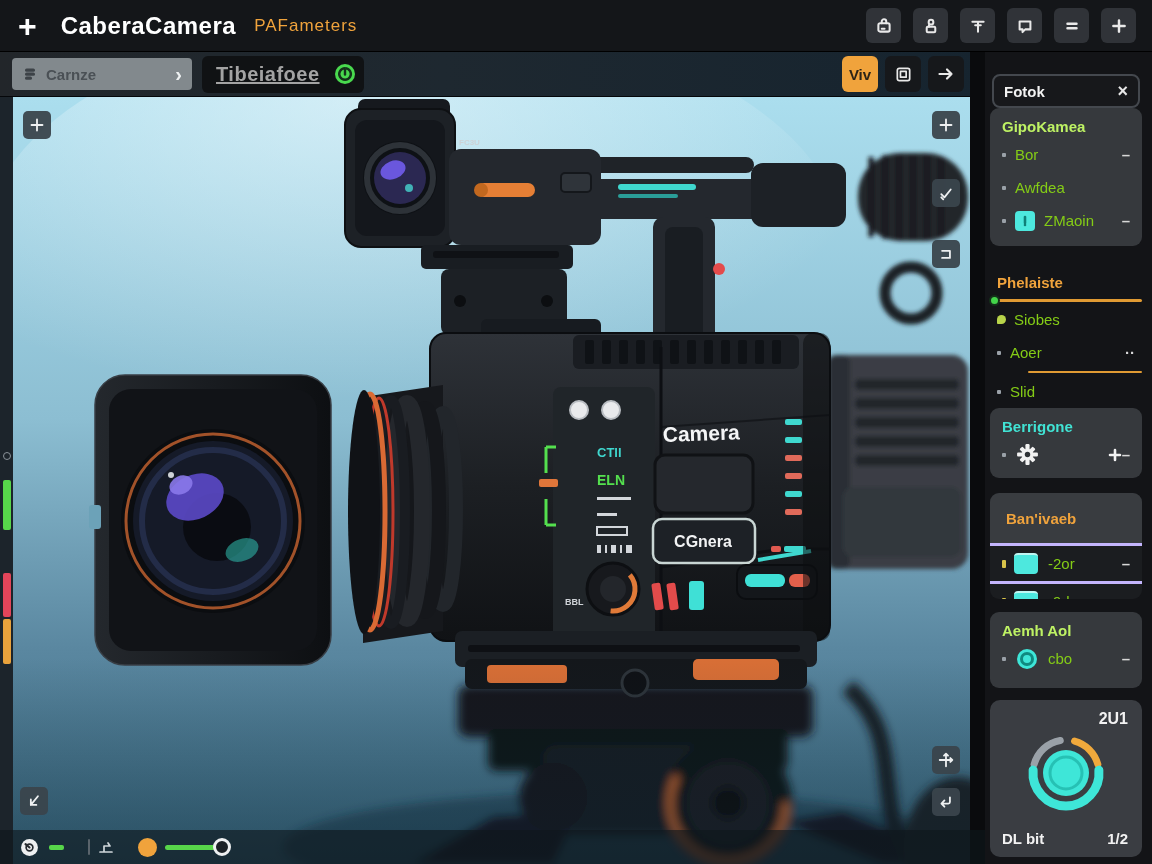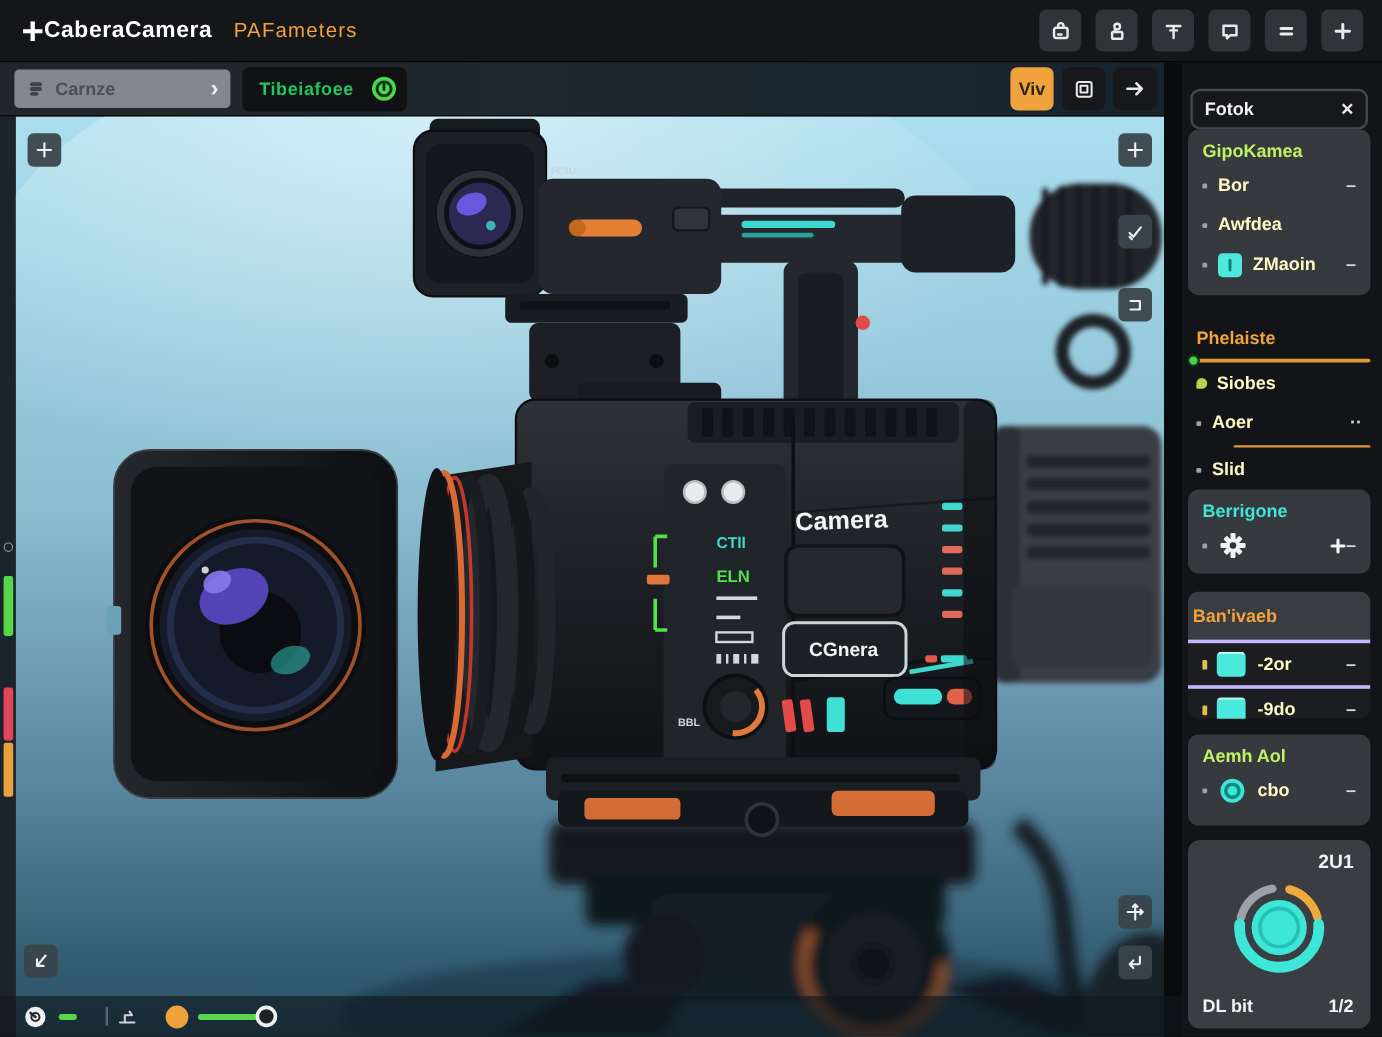--- a/index.html
+++ b/index.html
@@ -3,38 +3,38 @@
 <meta charset="utf-8">
 <style>
   html,body{margin:0;padding:0;background:#000;}
   .app{position:relative;width:1152px;height:864px;overflow:hidden;
        font-family:"Liberation Sans",sans-serif;background:#131417;}
 
   
   .topbar{position:absolute;left:0;top:0;width:1152px;height:52px;background:#141619;
           display:flex;align-items:center;border-bottom:1px solid #000;box-sizing:border-box;}
   .win-plus{margin-left:18px;color:#fff;font-size:32px;font-weight:bold;line-height:1;}
-  .title{color:#fff;font-size:19px;font-weight:bold;letter-spacing:.5px;}
+  .title{margin-left:24px;color:#fff;font-size:24px;font-weight:bold;letter-spacing:.5px;}
   .params{margin-left:18px;color:#f0a33c;font-size:17px;font-weight:normal;letter-spacing:1px;}
   .tb-icons{position:absolute;right:16px;top:8px;display:flex;gap:12px;}
   .tb-btn{width:35px;height:35px;background:#303338;border-radius:6px;
           display:flex;align-items:center;justify-content:center;}
   .tb-btn svg{stroke:#e9e9e9;stroke-width:1.8;fill:none;stroke-linecap:round;stroke-linejoin:round;}
 
   
   .toolbar2{position:absolute;left:0;top:52px;width:985px;height:45px;
             background:linear-gradient(90deg,#22262a 0%,#1e2830 45%,#16242f 100%);
             display:flex;align-items:center;border-bottom:1px solid #05070a;box-sizing:border-box;}
   .breadcrumb{margin-left:12px;width:180px;height:32px;background:#82898d;border-radius:4px;
               display:flex;align-items:center;padding:0 10px;box-sizing:border-box;}
   .bc-label{color:#4a5055;font-weight:bold;font-size:15px;margin-left:8px;flex:1;}
   .bc-chev{color:#eef1f2;font-size:20px;font-weight:bold;line-height:1;}
   .tab-pill{margin-left:10px;height:37px;background:#101214;border-radius:6px;
             display:flex;align-items:center;padding:0 8px 0 14px;}
-  .tab-label{color:#22c55e;font-weight:bold;font-size:15px;letter-spacing:.5px;}
+  .tab-label{color:#a3a3a3;font-weight:bold;font-size:20px;letter-spacing:.5px;text-decoration:underline;}
   .t2-right{position:absolute;right:21px;top:4px;display:flex;gap:7px;margin-left:36px;}
   .viv-btn{width:36px;height:36px;background:#f0a33c;border-radius:6px;color:#2b2417;
            font-weight:bold;font-size:15px;display:flex;align-items:center;justify-content:center;}
   .t2-btn{width:36px;height:36px;background:#16181b;border-radius:6px;
           display:flex;align-items:center;justify-content:center;}
   .t2-btn svg{stroke:#e9e9e9;stroke-width:1.8;fill:none;stroke-linecap:round;stroke-linejoin:round;}
 
   
   .leftstrip{position:absolute;left:0;top:97px;width:13px;height:767px;background:#1c242b;}
   .ls-dot{position:absolute;left:3px;top:355px;width:6px;height:6px;border:1px solid #8a9299;border-radius:50%;}
@@ -69,36 +69,36 @@
           box-sizing:border-box;padding:0 10px;}
   .search-value{color:#f2f2f2;font-weight:bold;font-size:15px;flex:1;}
   .search-x{color:#e8e8e8;font-size:18px;font-weight:bold;line-height:1;}
 
   .panel{position:absolute;left:5px;width:152px;background:#36393d;border-radius:9px;box-sizing:border-box;}
   .p-head{padding:10px 12px 3px;font-size:15px;font-weight:bold;}
   .hd-green{color:#bef264;} .hd-orange{color:#f0a33c;} .hd-cyan{color:#41e3d4;}
   .row{display:flex;align-items:center;height:33px;padding:0 12px;}
   .bullet{width:4px;height:4px;background:#9aa1a8;margin-right:9px;border-radius:1px;flex:none;}
   .ybul{width:4px;height:8px;background:#d8c34a;border-radius:1px;margin-right:8px;flex:none;}
-  .lab{color:#fef9c3;font-weight:bold;font-size:15px;flex:1;}
+  .lab{color:#84cc16;font-weight:normal;font-size:15px;flex:1;}
   .trail{color:#d8d8d8;font-weight:bold;font-size:15px;}
   .sq-icon{width:20px;height:20px;background:#4de8de;border-radius:4px;margin-right:9px;flex:none;
            display:flex;align-items:center;justify-content:center;}
   .p1{top:56px;height:138px;}
 
   .phel{position:absolute;left:5px;top:212px;width:152px;}
   .hr1{position:relative;height:3px;background:#e09a33;border-radius:2px;margin:5px 0 1px;}
   .gdot{position:absolute;left:-1px;top:-4px;width:11px;height:11px;background:#43d44a;
         border:2px solid #14301a;border-radius:50%;box-sizing:border-box;}
   .leaf{width:9px;height:9px;background:#b8d44a;border-radius:50% 50% 50% 10%;margin-right:8px;flex:none;}
   .hr2{height:2px;background:#e09a33;border-radius:2px;margin:2px 0 2px 38px;}
 
   .p3{top:356px;height:70px;}
   .p4{top:441px;height:106px;background:#1b1d20;overflow:hidden;}
-  .p4-head{height:40px;background:#393c40;display:flex;align-items:center;padding:0 4px;
+  .p4-head{height:50px;background:#393c40;display:flex;align-items:center;padding:0 16px;
            font-size:15px;font-weight:bold;}
   .p4 .row{border-top:3px solid #c4b5fd;height:35px;}
   .swatch{width:24px;height:21px;background:#4de8de;border-top:2px solid #bff6f2;border-radius:4px;
           margin-right:10px;box-sizing:border-box;flex:none;}
   .p5{top:560px;height:76px;}
 
   .p6{top:648px;height:157px;background:#3a3d42;border-radius:10px;}
   .g-val{position:absolute;right:14px;top:10px;color:#f2f2f2;font-weight:bold;font-size:16px;}
   .g-donut{position:absolute;left:31px;top:28px;}
   .g-left{position:absolute;left:12px;bottom:10px;color:#f2f2f2;font-weight:bold;font-size:15px;}

